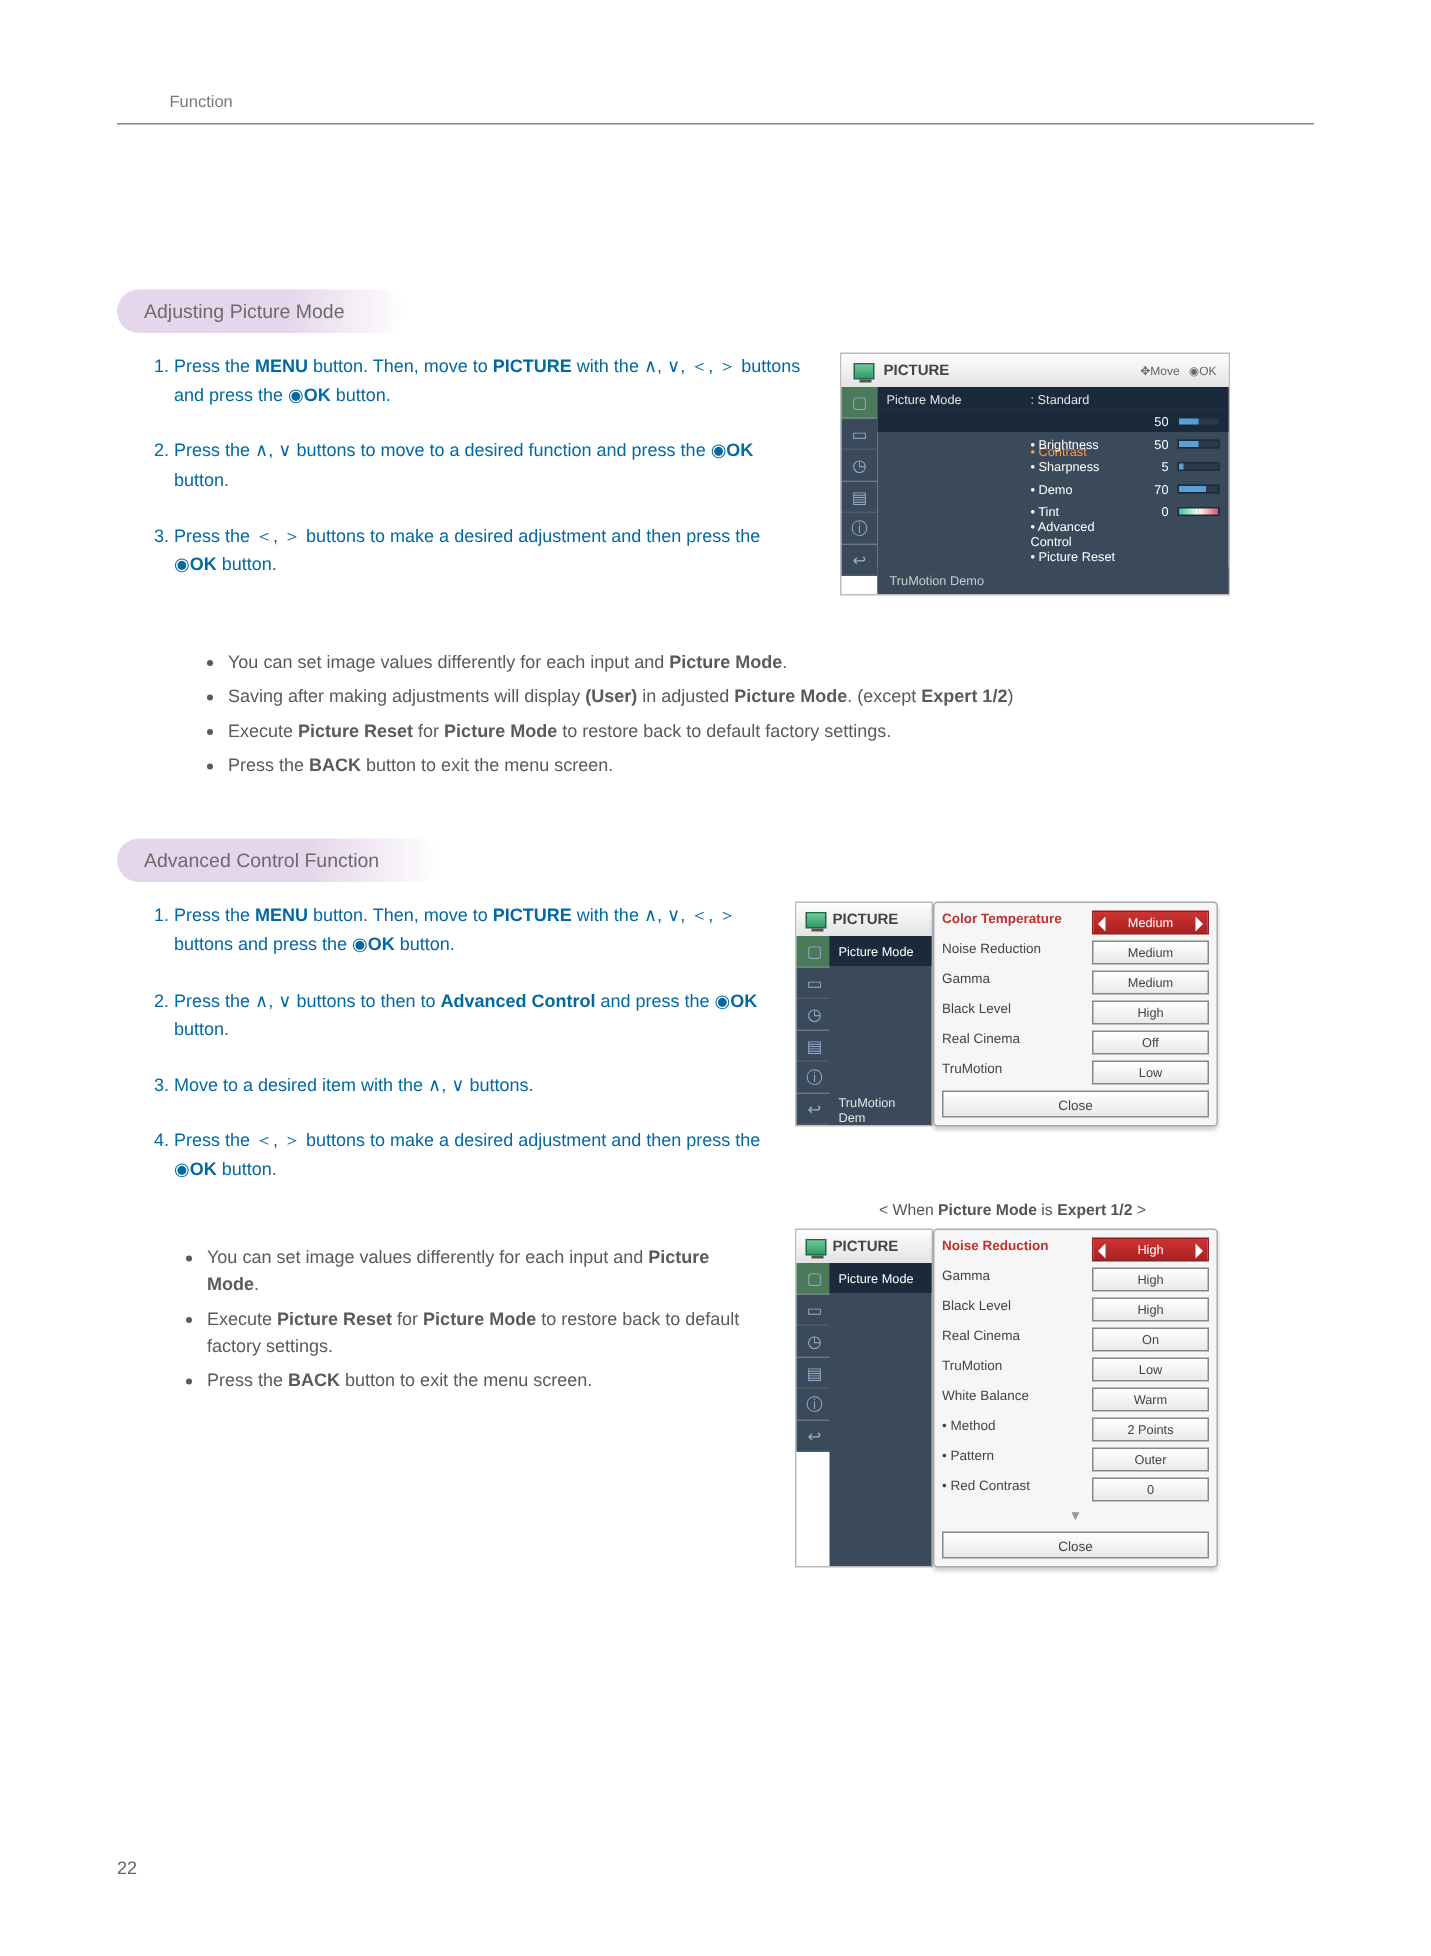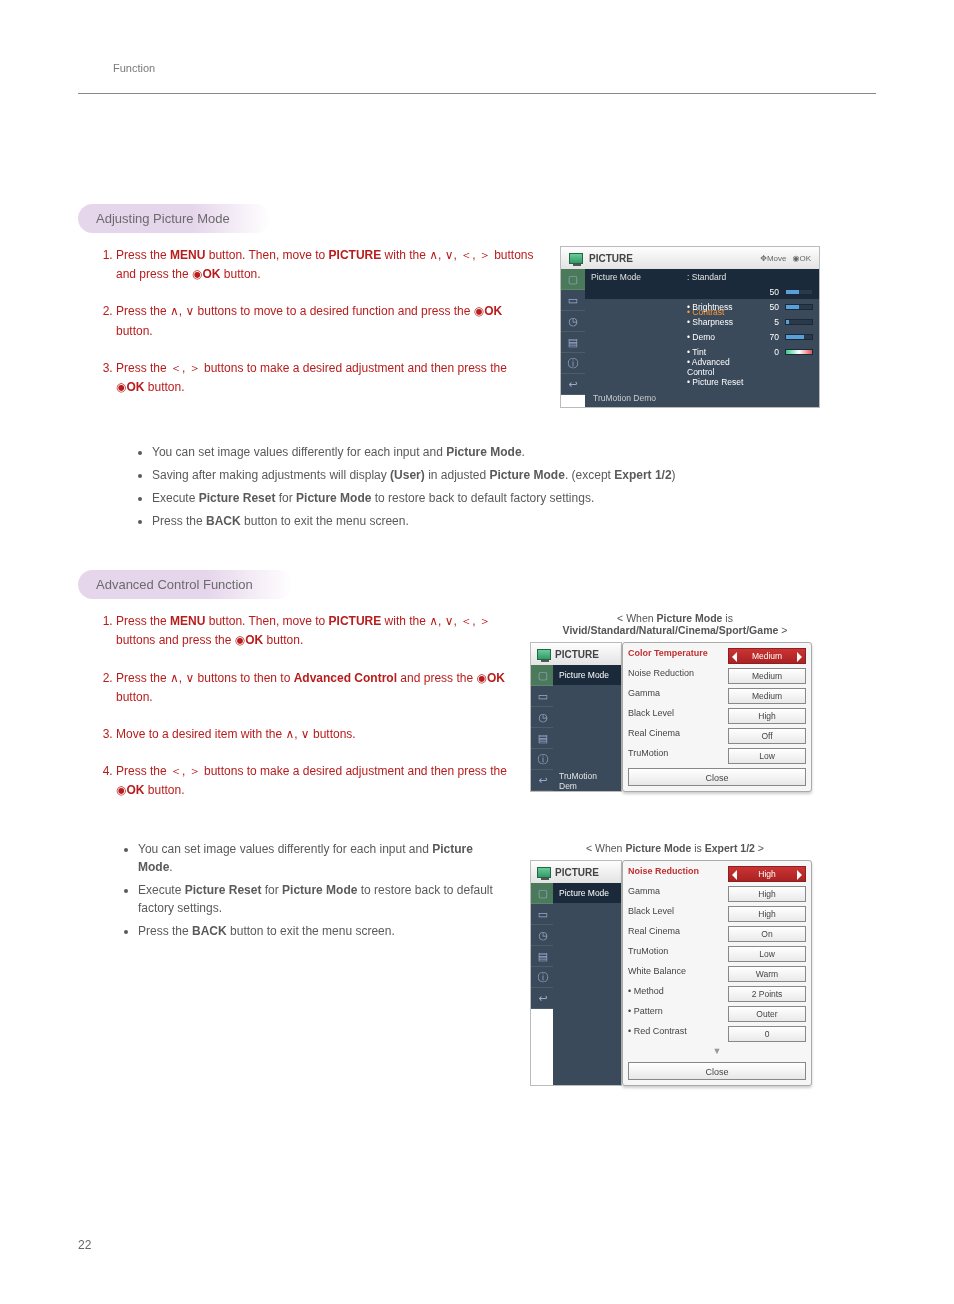--- a/index.html
+++ b/index.html
@@ -5,38 +5,38 @@
   * { box-sizing: border-box; margin: 0; padding: 0; }
   body {
     width: 954px;
     height: 1304px;
     background: #fff;
     font-family: Arial, Helvetica, sans-serif;
     color: #4a4a4a;
     position: relative;
     padding: 62px 78px 0 78px;
   }
-  .header-label { font-size: 11px; color: #7a7a7a; margin-bottom: 19px; padding-left: 35px; }
+  .header-label { font-size: 11px; color: #7a7a7a; margin-bottom: 8px; padding-left: 35px; }
   .hr-top { border: none; border-top: 1px solid #888; margin-bottom: 110px; }
 
   .section-pill {
     display: inline-block;
     background: linear-gradient(to right, #e6d6ec 60%, #fff);
     border-radius: 16px;
     padding: 7px 40px 7px 18px;
     font-size: 13px;
     color: #6b6b6b;
     margin-bottom: 13px;
   }
 
   .two-col { display: flex; gap: 22px; }
   .left-col { flex: 1 1 auto; max-width: 460px; }
   .right-col { flex: 0 0 auto; }
 
-  ol.steps { list-style: decimal; padding-left: 38px; font-size: 12px; color: #b91c1c; }
+  ol.steps { list-style: decimal; padding-left: 38px; font-size: 12px; color: #0369a1; }
   ol.steps li { margin-bottom: 18px; line-height: 1.6; }
   .b { font-weight: bold; }
 
   ul.notes { list-style: disc; padding-left: 74px; font-size: 12px; color: #5a5a5a; margin-top: 6px; }
   ul.notes li { margin-bottom: 5px; line-height: 1.5; }
 
   
   .osd {
     width: 260px;
     border: 1px solid #bbb;
@@ -298,23 +298,20 @@
     </ol>
 
     <ul class="notes" style="margin-top:40px; padding-left:60px;">
       <li><span>You can set image values differently for each input and </span><span class="b">Picture Mode</span><span>.</span></li>
       <li><span>Execute </span><span class="b">Picture Reset</span><span> for </span><span class="b">Picture Mode</span><span> to restore back to default factory settings.</span></li>
       <li><span>Press the </span><span class="b">BACK</span><span> button to exit the menu screen.</span></li>
     </ul>
   </div>
 
   <div class="right-col" style="width:290px;">
-    <div class="caption">
-      <span>&lt; When </span><span class="b">Picture Mode</span><span> is </span><span class="b">Vivid/Standard/Natural/Cinema/Sport/Game</span><span> &gt;</span>
-    </div>
     <div class="adv-panel">
       <div class="adv-left">
         <div class="adv-left-title">
             <span class="tv-icon"></span>
             <span>PICTURE</span>
           </div>
         <div style="display:flex; flex:1;">
           <div style="width:22px;display:flex;flex-direction:column;">
             <div class="osd-side-icon side-ic g">▢</div>
             <div class="osd-side-icon side-ic">▭</div>

